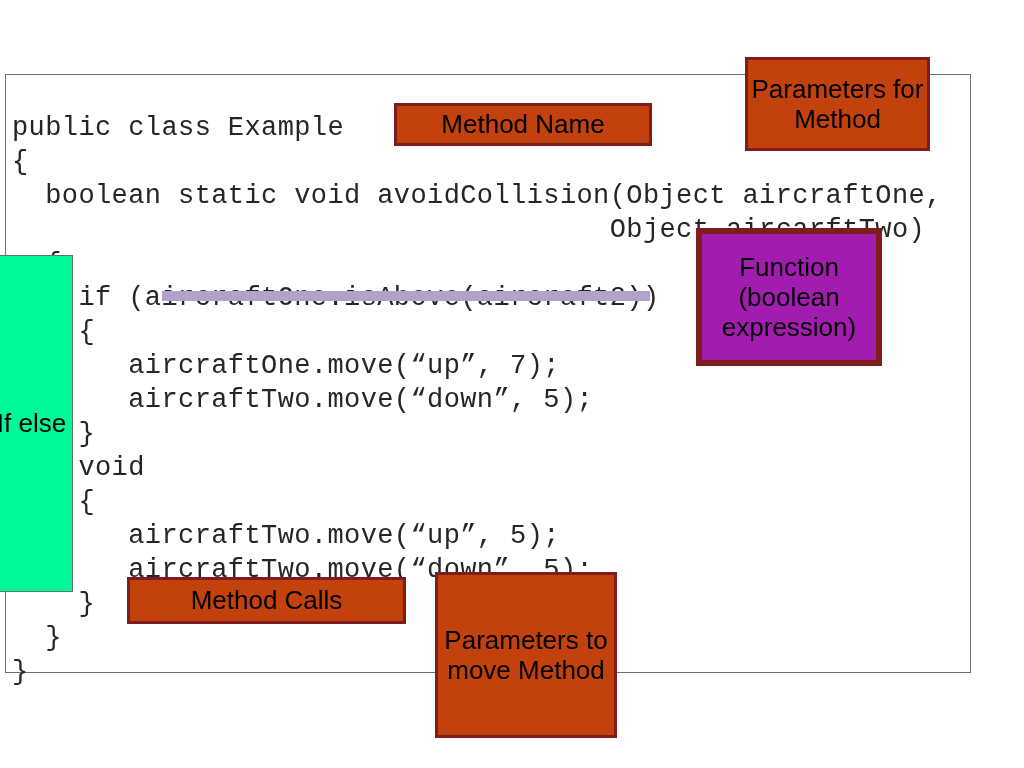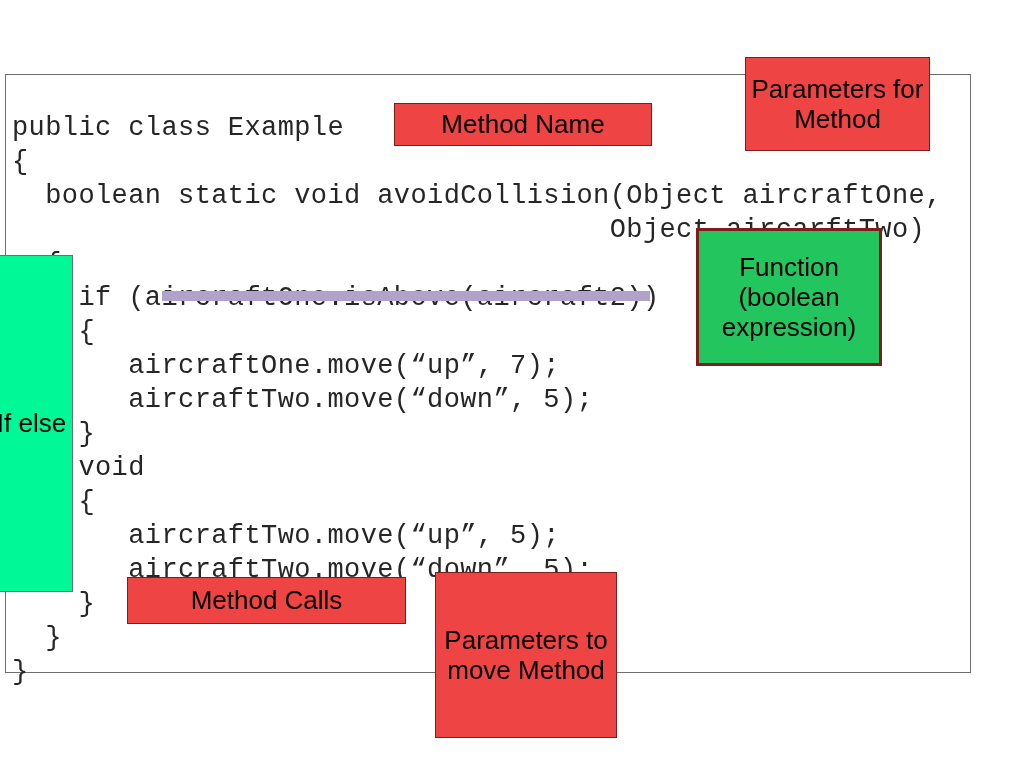--- a/index.html
+++ b/index.html
@@ -64,26 +64,26 @@
     display: flex;
     align-items: center;
     justify-content: center;
     text-align: center;
     color: #000000;
     font-family: "Liberation Sans", sans-serif;
     line-height: 1.16;
     z-index: 6;
   }
   .callout-yellow {
-    background: #ef4444;
-    border: 1px solid #7f1d1d;
+    background: #c2410c;
+    border: 3px solid #7f1d1d;
   }
   .callout-purple {
-    background: #22c55e;
-    border: 3px solid #7f1d1d;
+    background: #a21caf;
+    border: 6px solid #7f1d1d;
   }
   .callout-green {
     background: #00f996;
     border: 1px solid #6f6f6f;
   }
 
   #callout-method-name {
     left: 394px;  top: 103px;  width: 258px; height: 43px;
     font-size: 26px;
   }

